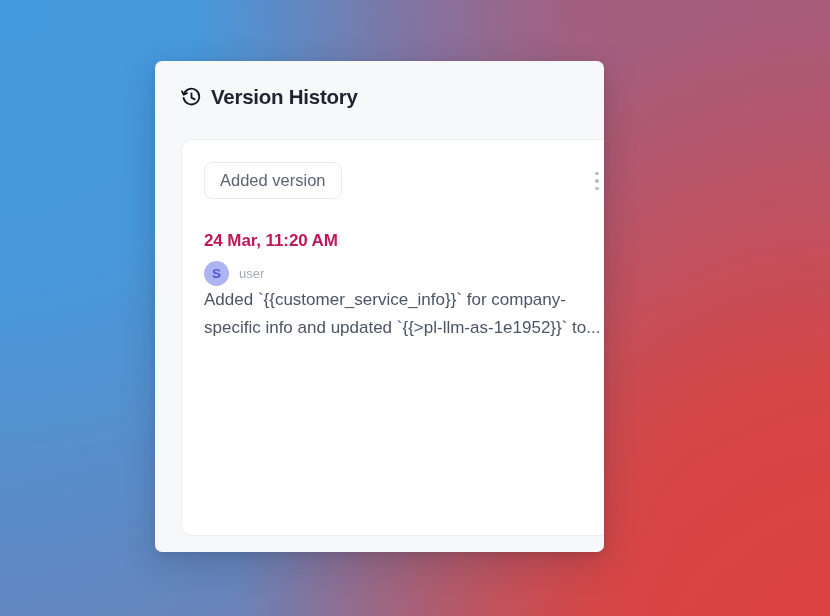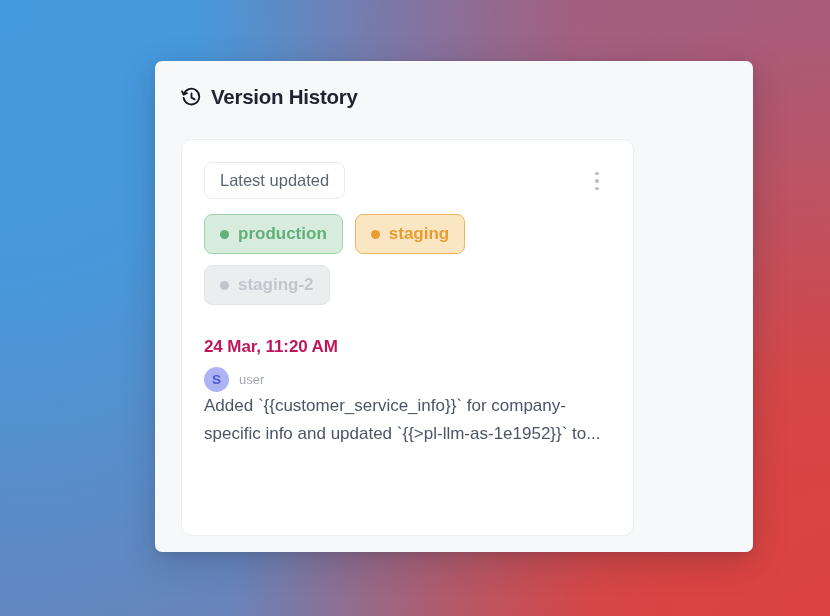--- a/index.html
+++ b/index.html
@@ -27,21 +27,21 @@
       radial-gradient(circle at 0% 0%, #449ade 0%, rgba(68,154,222,0.92) 26%, rgba(68,154,222,0.0) 64%),
       radial-gradient(circle at 0% 100%, #6685bd 0%, rgba(102,133,189,0.9) 28%, rgba(102,133,189,0.0) 66%),
       linear-gradient(135deg, #5a93cf 0%, #7b7aa8 45%, #b05a6a 72%, #d8413e 100%);
   }
 
   
   #panel {
     position: absolute;
     left: 155px;
     top: 61px;
-    width: 598px;
+    width: 449px;
     height: 491px;
     background: #f7f8fa;
     border-radius: 7px;
     box-shadow: 0 10px 34px rgba(30,30,50,0.22), 0 2px 6px rgba(30,30,50,0.10);
     overflow: hidden;
   }
 
   
   #panel-header {
     display: flex;
@@ -201,42 +201,28 @@
       <path d="M3.2 8.4 A9 9 0 1 1 3 12.6"></path>
       <polyline points="1.2,5.0 3.0,8.7 6.8,7.1"></polyline>
       <polyline points="12,7.2 12,12.2 15.6,14.1"></polyline>
     </svg>
     <div id="panel-title">Version History</div>
   </div>
 
   <div id="version-card">
 
     <div class="chip-row">
-      <div id="latest-version-chip">Latest updated</div>
+      <div id="latest-version-chip">Added version</div>
       <button id="more-menu-button">
         <span></span>
         <span></span>
         <span></span>
       </button>
     </div>
 
-    <div id="env-badges">
-      <div class="env-badge green">
-        <span class="env-dot"></span>
-        <span>production</span>
-      </div>
-      <div class="env-badge orange">
-        <span class="env-dot"></span>
-        <span>staging</span>
-      </div>
-      <div class="env-badge gray">
-        <span class="env-dot"></span>
-        <span>staging-2</span>
-      </div>
-    </div>
 
     <div id="version-timestamp">24 Mar, 11:20 AM</div>
 
     <div id="author-row">
       <div id="author-avatar">S</div>
       <div id="author-name">user</div>
     </div>
 
     <div id="version-description">Added `{{customer_service_info}}` for company-specific info and updated `{{&gt;pl-llm-as-1e1952}}` to...</div>
 

